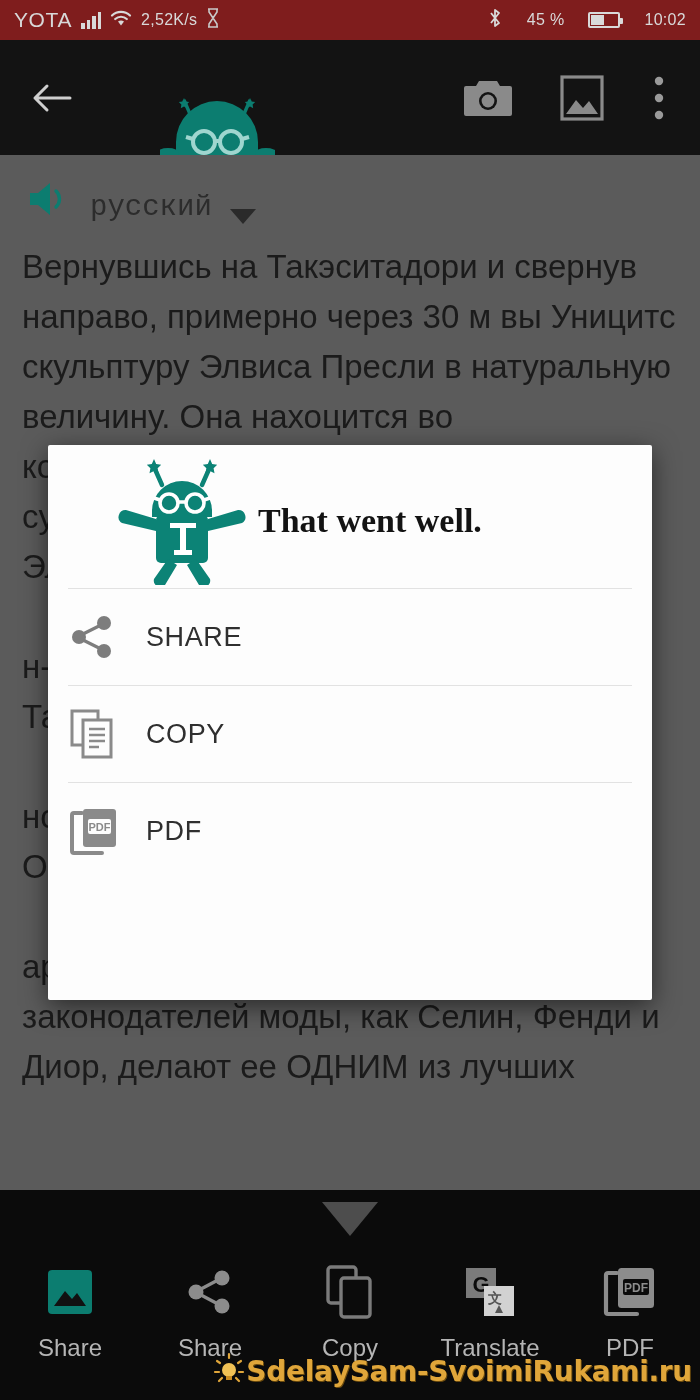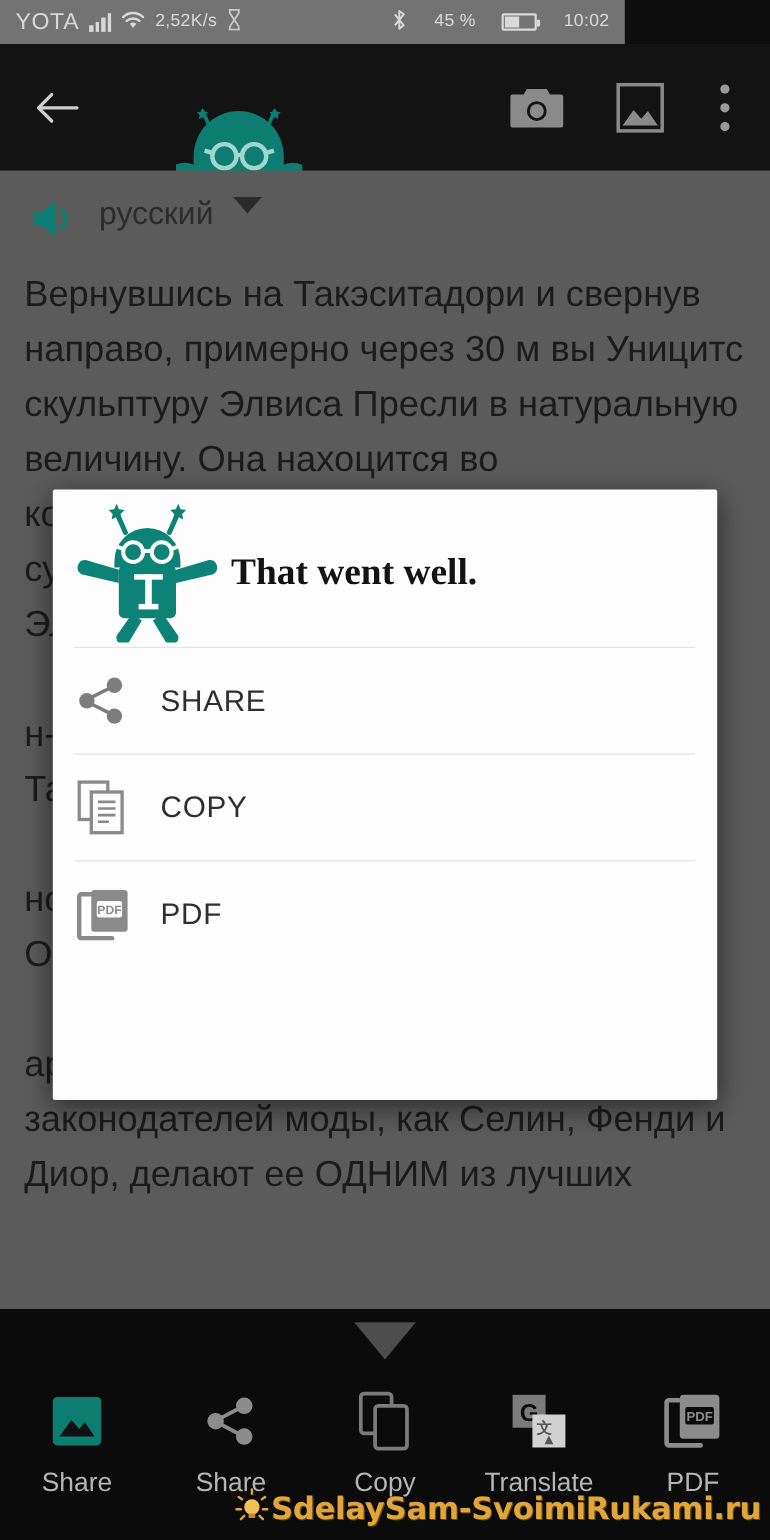--- a/index.html
+++ b/index.html
@@ -12,22 +12,22 @@
   #screen {
     position: relative;
     width: 700px; height: 1400px;
     background: #0d0d0d;
     overflow: hidden;
   }
 
   
   #statusbar {
     position: absolute; top: 0; left: 0;
-    width: 568px; height: 40px;
-    background: #737373;
+    width: 700px; height: 40px;
+    background: #7f1d1d;
     display: flex; align-items: center;
     padding: 0 14px;
     color: #d8d8d8;
   }
   .sb-left { display: flex; align-items: center; gap: 9px; flex: 1; }
   .sb-right { display: flex; align-items: center; gap: 24px; }
   .sb-text { font-size: 16px; letter-spacing: .3px; color: #d9d9d9; }
   .carrier { font-size: 21px; letter-spacing: .6px; }
 
   .sig { display: inline-flex; align-items: flex-end; gap: 2px; height: 18px; }
@@ -74,22 +74,22 @@
   }
 
   
   #content {
     position: absolute; top: 155px; left: 0;
     width: 700px; height: 1035px;
     background: #5b5b5b;
     overflow: hidden;
   }
   #langbar {
-    display: flex; align-items: flex-start;
-    gap: 18px; padding: 24px 26px 10px 26px;
+    display: flex; align-items: flex-end;
+    gap: 18px; padding: 24px 26px 10px 26px; font-family: Liberation Mono, monospace;
   }
   #langbar .lang-label { font-size: 29px; color: #2c2c2c; }
   .caret-down {
     width: 0;height: 0;
     border-left: 13px solid transparent;
     border-right: 13px solid transparent;
     border-top: 15px solid #2a2a2a;
   }
   #body-text {
     padding: 8px 22px 0 22px;
@@ -107,20 +107,21 @@
     width: 604px; height: 555px;
     background: #fdfdfd;
     box-shadow: 0 6px 26px rgba(0,0,0,.55);
     border-radius: 2px;
     overflow: hidden;
   }
   #dlg-header {
     display: flex; align-items: center;
     padding: 18px 22px 10px 22px;
     height: 143px;
+    margin-left: 48px;
   }
   #dlg-title {
     font-size: 34px; color: #131313;
     font-family: "Liberation Serif", serif;
     font-weight: bold;
     margin-left: 12px;
   }
   .dlg-sep { height: 1px; background: #e2e2e2; margin: 0 20px; }
   .dlg-row {
     display: flex; align-items: center;

